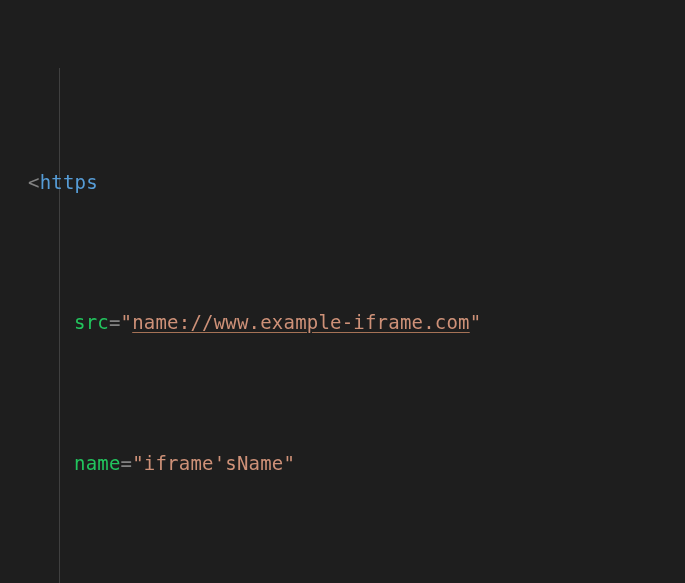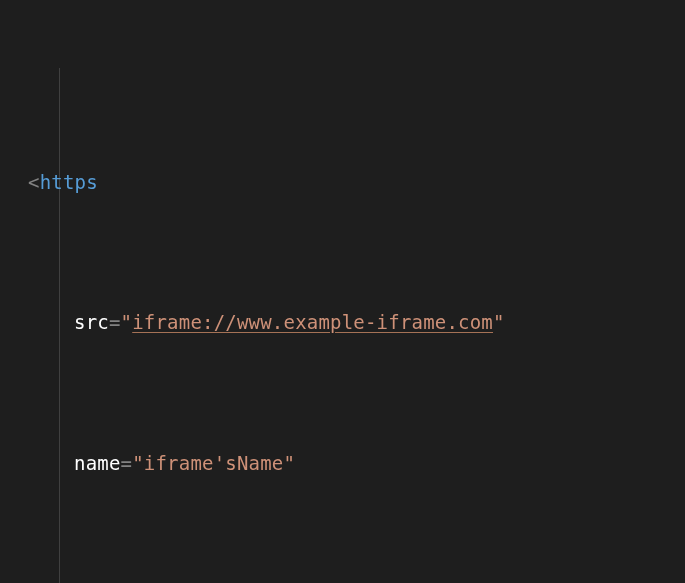--- a/index.html
+++ b/index.html
@@ -27,34 +27,34 @@
     width: 1px;
     background: #404040;
   }
   .code-line {
     position: relative;
     height: 35.2px;
   }
   
   .bracket   { color: #828282; }     
   .tagname   { color: #569cd6; }     
-  .attr      { color: #ffffff; text-align: center; }     
+  .attr      { color: #22c55e; text-align: center; }     
   .string    { color: #ce9178; }     
   .url       { color: #ce9178; text-decoration: underline; text-decoration-color: #a57256; text-underline-offset: 3px; } 
   .indent2   { padding-left: 46px; }
 </style>
 </head>
 <body>
 
 <div class="editor">
   <div class="indent-guide"></div>
 
   <div class="code-line"><span class="bracket">&lt;</span><span class="tagname">https</span></div>
 
-  <div class="code-line indent2"><span class="attr">src</span><span class="bracket">=</span><span class="string">"</span><span class="url">iframe://www.example-iframe.com</span><span class="string">"</span></div>
+  <div class="code-line indent2"><span class="attr">src</span><span class="bracket">=</span><span class="string">"</span><span class="url">name://www.example-iframe.com</span><span class="string">"</span></div>
 
   <div class="code-line indent2"><span class="attr">name</span><span class="bracket">=</span><span class="string">"</span><span class="string">iframe'sName</span><span class="string">"</span></div>
 
   
 
   
 
   
 
   

